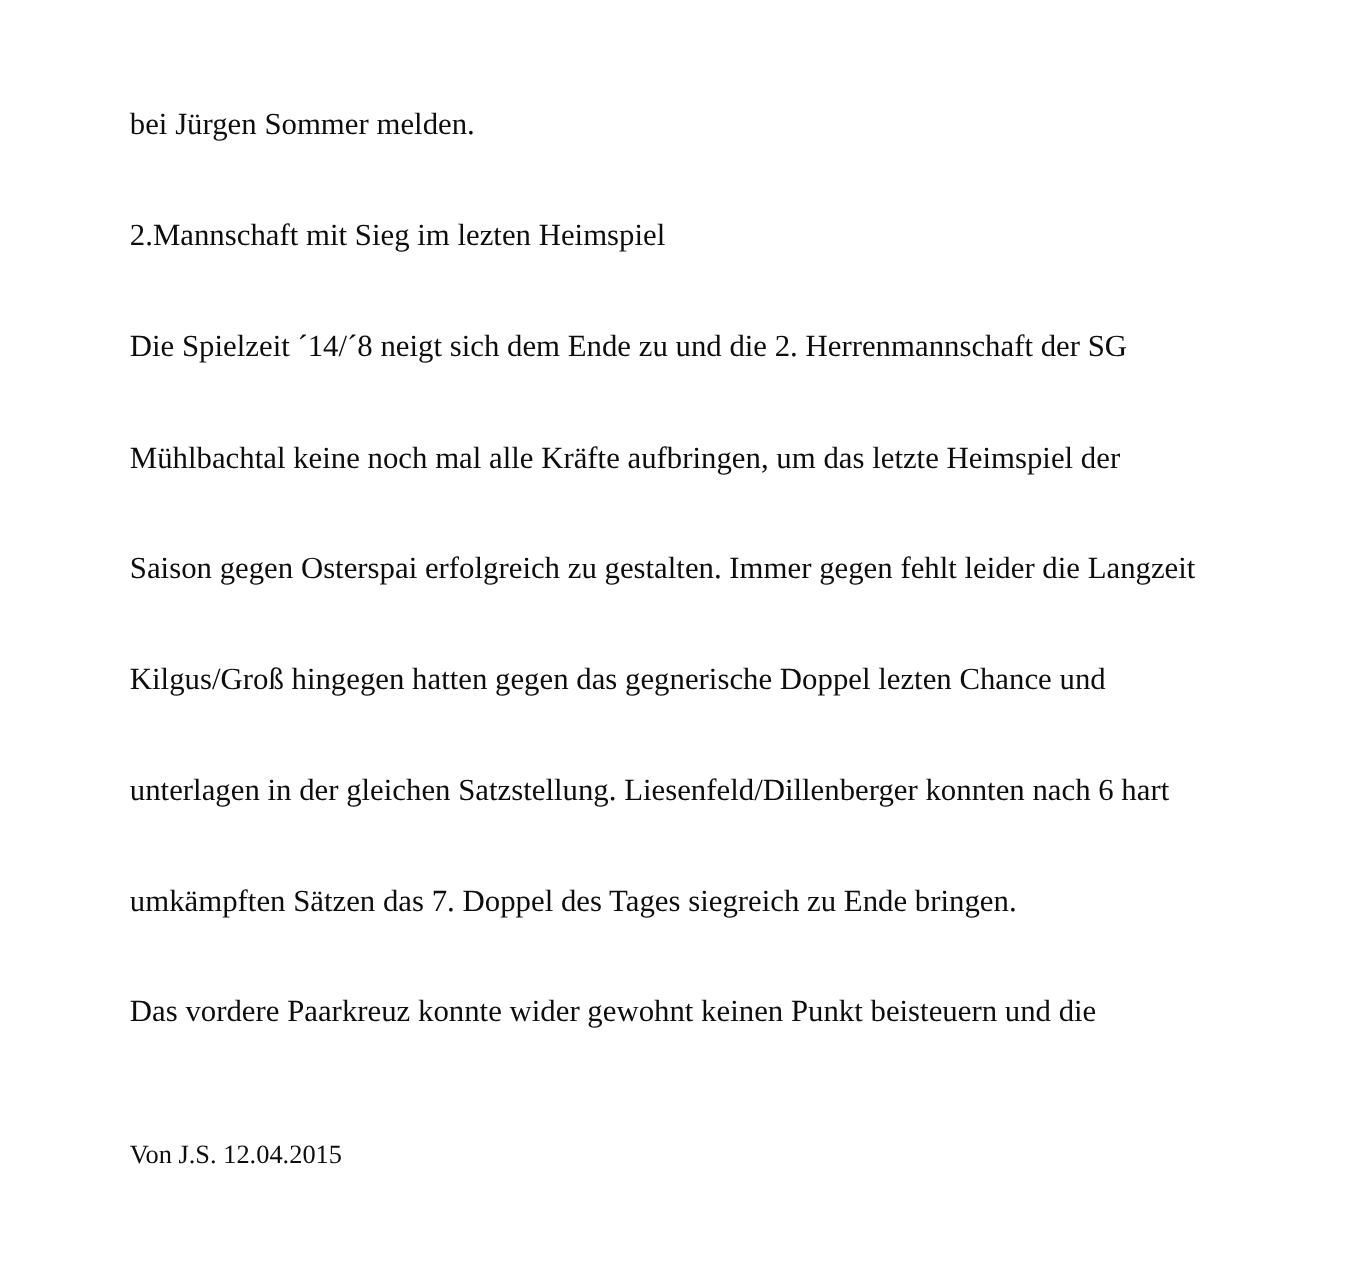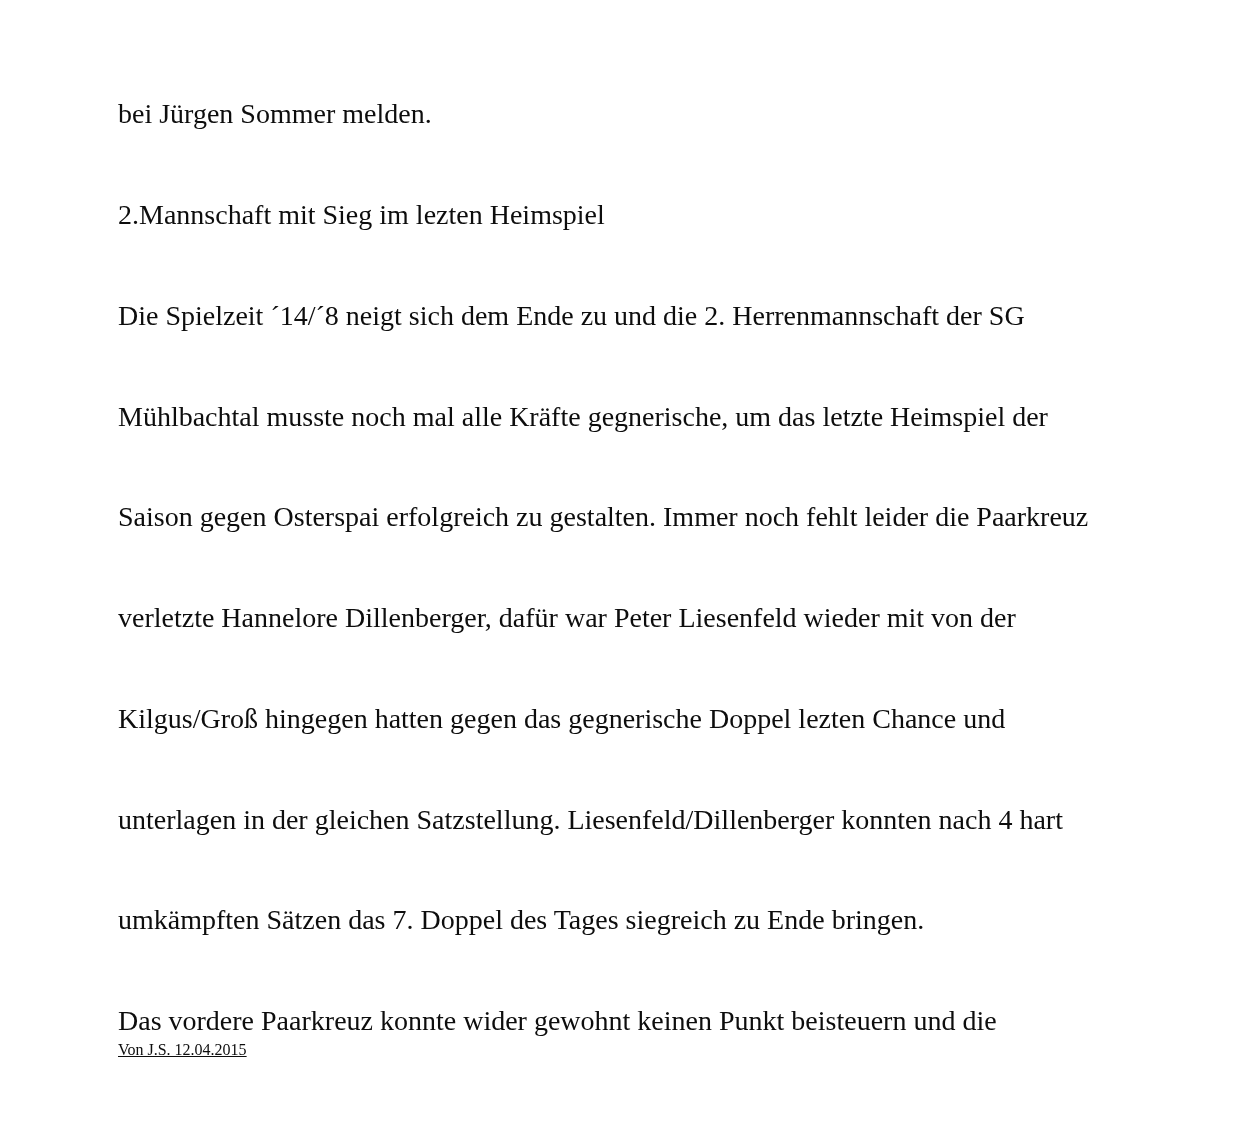--- a/index.html
+++ b/index.html
@@ -29,39 +29,37 @@
     min-height: 33.6px;
   }
   .bold {
     font-weight: normal;
   }
   .byline {
     position: absolute;
     left: 118px;
     top: 1038px;
     font-family: "Liberation Serif", "DejaVu Serif", serif;
-    font-size: 16px;
+    font-size: 24px;
     line-height: 24px;
     color: #0d0d0d;
-    text-decoration: underline;
   }
 </style>
 </head>
 <body>
 
 <div class="page">
   <div class="textblock">
     <div class="line">bei Jürgen Sommer melden.</div>
     <div class="line bold">2.Mannschaft mit Sieg im lezten Heimspiel</div>
     <div class="line">Die Spielzeit ´14/´8 neigt sich dem Ende zu und die 2. Herrenmannschaft der SG</div>
-    <div class="line">Mühlbachtal musste noch mal alle Kräfte gegnerische, um das letzte Heimspiel der</div>
-    <div class="line">Saison gegen Osterspai erfolgreich zu gestalten. Immer noch fehlt leider die Paarkreuz</div>
-    <div class="line">verletzte Hannelore Dillenberger, dafür war Peter Liesenfeld wieder mit von der</div>
+    <div class="line">Mühlbachtal keine noch mal alle Kräfte aufbringen, um das letzte Heimspiel der</div>
+    <div class="line">Saison gegen Osterspai erfolgreich zu gestalten. Immer gegen fehlt leider die Langzeit</div>
     <div class="line">Kilgus/Groß hingegen hatten gegen das gegnerische Doppel lezten Chance und</div>
-    <div class="line">unterlagen in der gleichen Satzstellung. Liesenfeld/Dillenberger konnten nach 4 hart</div>
+    <div class="line">unterlagen in der gleichen Satzstellung. Liesenfeld/Dillenberger konnten nach 6 hart</div>
     <div class="line">umkämpften Sätzen das 7. Doppel des Tages siegreich zu Ende bringen.</div>
     <div class="line">Das vordere Paarkreuz konnte wider gewohnt keinen Punkt beisteuern und die</div>
     
     
     
     
     
     
     
     

